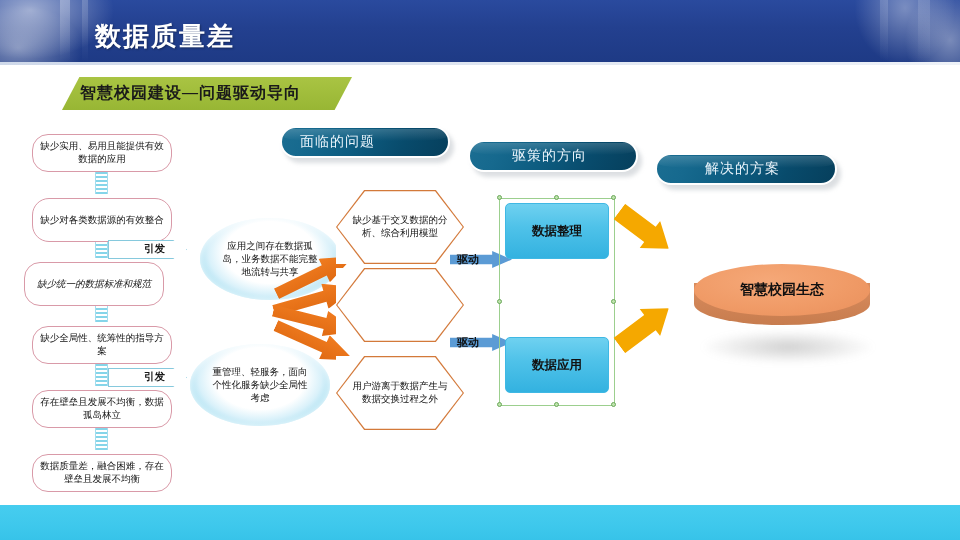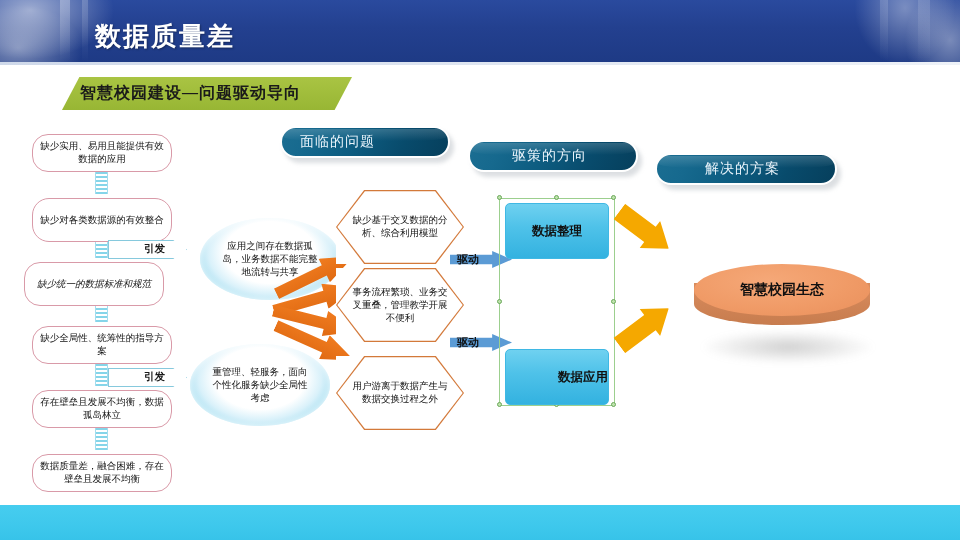--- a/index.html
+++ b/index.html
@@ -324,21 +324,20 @@
 <div class="orange-arrow" style="left:272px; top:330px; width:86px; height:26px; transform:rotate(24deg);"></div>
 
 <div class="hexagon" style="left:336px; top:190px; width:128px; height:74px;">
   <div class="hex-border"></div>
   <div class="hex-fill"></div>
   <div class="hex-text">缺少基于交叉数据的分析、综合利用模型</div>
 </div>
 <div class="hexagon" style="left:336px; top:268px; width:128px; height:74px;">
   <div class="hex-border"></div>
   <div class="hex-fill"></div>
-  <div class="hex-text">事务流程繁琐、业务交叉重叠，管理教学开展不便利</div>
 </div>
 <div class="hexagon" style="left:336px; top:356px; width:128px; height:74px;">
   <div class="hex-border"></div>
   <div class="hex-fill"></div>
   <div class="hex-text">用户游离于数据产生与数据交换过程之外</div>
 </div>
 
 <div>
   <div class="qudong-arrow" style="left:450px; top:251px;"></div>
   <div class="qudong-label" style="left:457px; top:252px;">驱动</div>
@@ -355,21 +354,21 @@
   <div class="sel-dot" style="left:106px; top:-8px;"></div>
   <div class="sel-dot" style="left:-8px;  top:96px;"></div>
   <div class="sel-dot" style="left:106px; top:96px;"></div>
   <div class="sel-dot" style="left:-8px;  top:199px;"></div>
   <div class="sel-dot" style="left:49px;  top:199px;"></div>
   <div class="sel-dot" style="left:106px; top:199px;"></div>
 
   <div class="blue-rect" style="top:0px;">
     <span>数据整理</span>
   </div>
-  <div class="blue-rect" style="top:146px;justify-content:flex-end;">
+  <div class="blue-rect" style="top:134px;">
     <span>数据应用</span>
   </div>
 </div>
 
 <div class="yellow-arrow" style="left:613px; top:213px; transform:rotate(37deg);"></div>
 <div class="yellow-arrow" style="left:613px; top:310px; transform:rotate(-37deg);"></div>
 
 <div id="eco-shadow"></div>
 <div id="eco-side"></div>
 <div id="eco-top">

